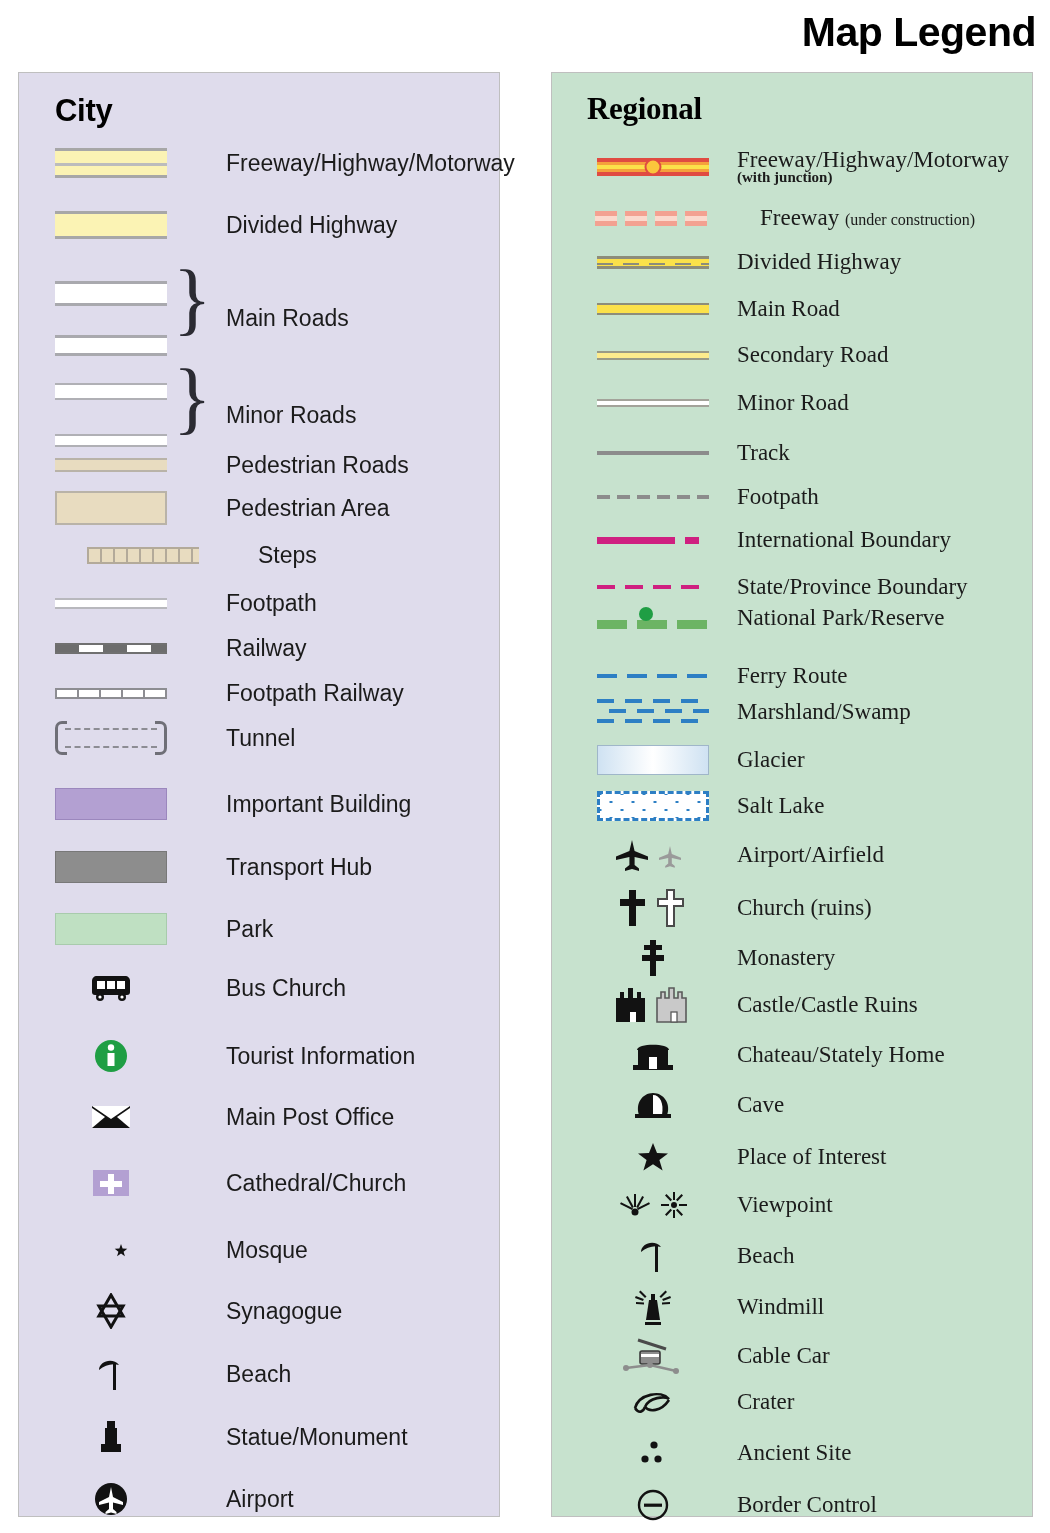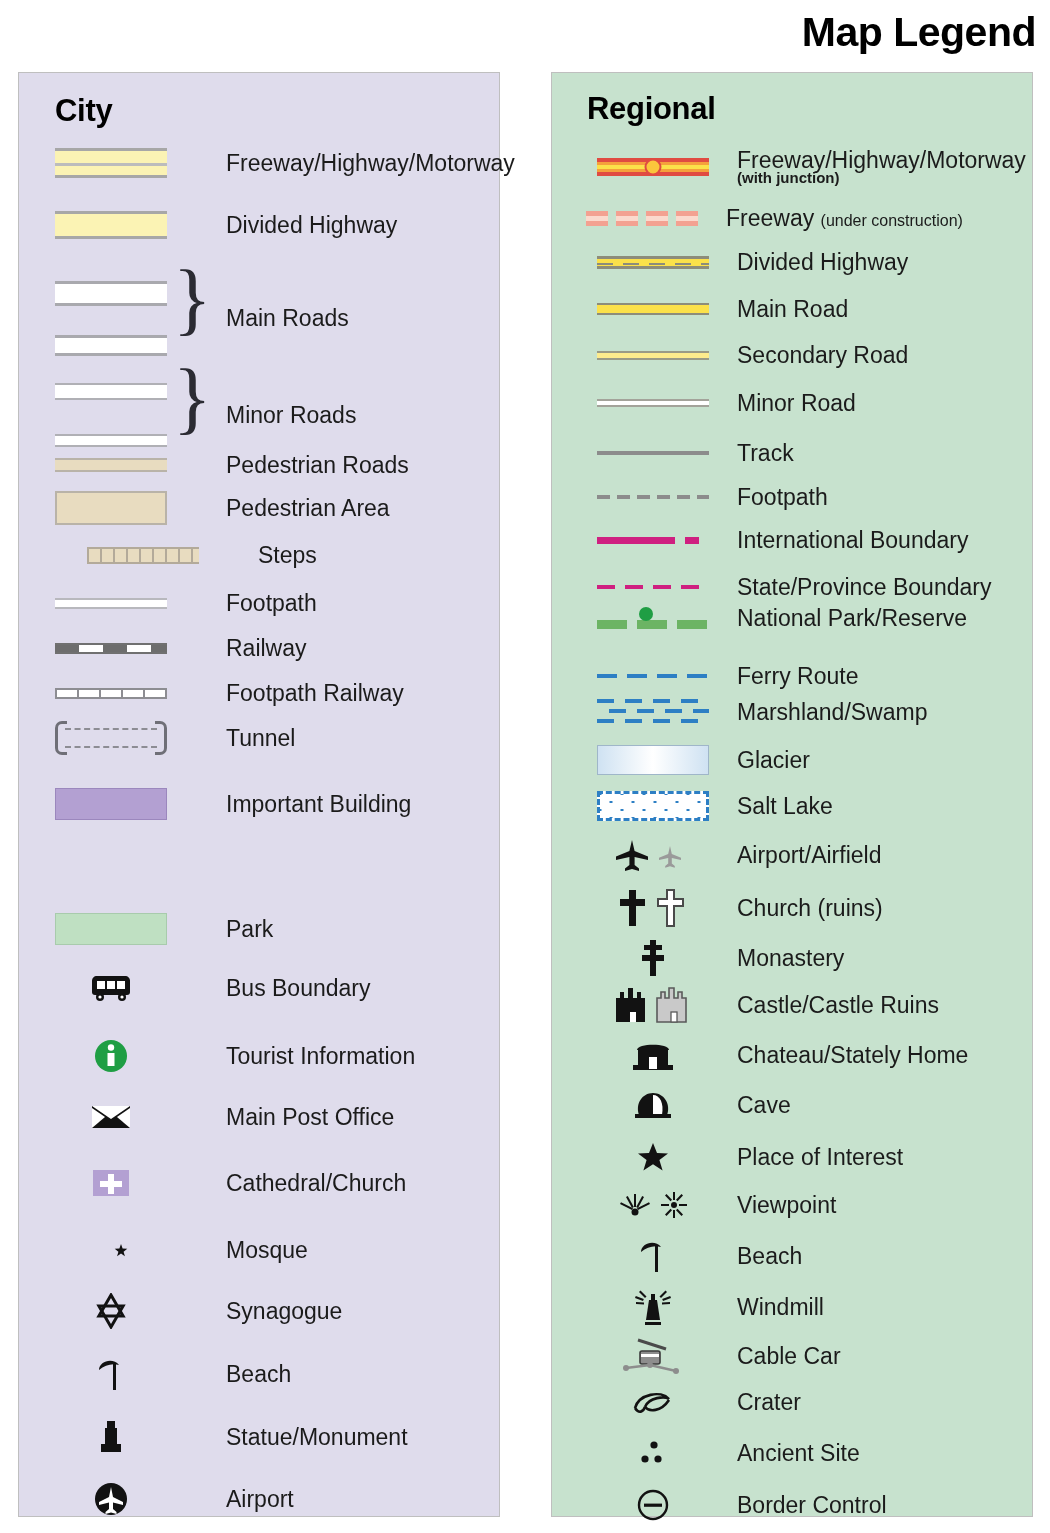--- a/index.html
+++ b/index.html
@@ -27,20 +27,21 @@
   }
   #city-panel {
     left: 18px; top: 72px;
     width: 482px; height: 1445px;
     background: #dfdcec;
   }
   #regional-panel {
     left: 551px; top: 72px;
     width: 482px; height: 1445px;
     background: #c7e2ce;
+    font-family: Liberation Serif, serif;
   }
 
   .panel-title {
     font-size: 31px;
     font-weight: bold;
     color: #000;
     letter-spacing: -0.3px;
   }
   #city-panel .panel-title { position:absolute; left: 36px; top: 20px; }
   #regional-panel .panel-title { position:absolute; left: 35px; top: 18px; }
@@ -267,20 +268,26 @@
         <div class="swatch sw-tunnel">
           <div class="brk l"></div>
             <div class="brk r"></div>
           <div class="tline a"></div>
             <div class="tline b"></div>
         </div>
       </div>
       <div class="label" style="margin-left:59px;">Tunnel</div>
     </div>
 
+    <div class="row" style="left:36px; top:778px;">
+      <div class="sym">
+          <div class="swatch sw-hub"></div>
+        </div>
+      <div class="label" style="margin-left:59px;">Transport Hub</div>
+    </div>
 
     <div class="row" style="left:36px; top:840px;">
       <div class="sym">
           <div class="swatch sw-park"></div>
         </div>
       <div class="label" style="margin-left:59px;">Park</div>
     </div>
 
     <div class="row" style="left:36px; top:900px; width:112px; justify-content:center;">
       <div class="sym">
@@ -288,21 +295,21 @@
           <path d="M4 8c0-3 2-5 5-5h28c3 0 5 2 5 5v11c0 2-1 3-3 3H7c-2 0-3-1-3-3z" fill="#121212"></path>
           <rect x="9" y="8" width="8" height="8" fill="#fff"></rect>
           <rect x="19" y="8" width="8" height="8" fill="#fff"></rect>
           <rect x="29" y="8" width="8" height="8" fill="#fff"></rect>
           <circle cx="12" cy="24" r="4" fill="#121212"></circle>
             <circle cx="12" cy="24" r="1.6" fill="#fff"></circle>
           <circle cx="34" cy="24" r="4" fill="#121212"></circle>
             <circle cx="34" cy="24" r="1.6" fill="#fff"></circle>
         </svg>
       </div>
-      <div class="label" style="position:absolute; left:171px;">Bus Boundary</div>
+      <div class="label" style="position:absolute; left:171px;">Bus Church</div>
     </div>
 
     <div class="row" style="left:36px; top:965px; width:112px; justify-content:center;">
       <div class="sym">
         <svg class="ic-svg" width="36" height="36" viewBox="0 0 36 36">
           <circle cx="18" cy="18" r="16" fill="#1f9e44"></circle>
           <circle cx="18" cy="9.5" r="3.2" fill="#fff"></circle>
           <path d="M14.5 15h7v13h-7z" fill="#fff"></path>
         </svg>
       </div>
@@ -391,21 +398,21 @@
           <div class="rline rl-freeway">
             <span class="junc"></span>
           </div>
         </div>
       <div class="label" style="margin-left:28px;">
         <span>Freeway/Highway/Motorway</span>
         <span class="sub2">(with junction)</span>
       </div>
     </div>
 
-    <div class="row" style="left:34px; top:133px;">
+    <div class="row" style="left:43px; top:133px;gap:25px;">
       <div class="sym">
           <div class="rline rl-fwconstr"></div>
         </div>
       <div class="label" style="margin-left:28px;">
         <span>Freeway</span>
         <span class="sub">(under construction)</span>
       </div>
     </div>
 
     <div class="row" style="left:45px; top:177px;">

